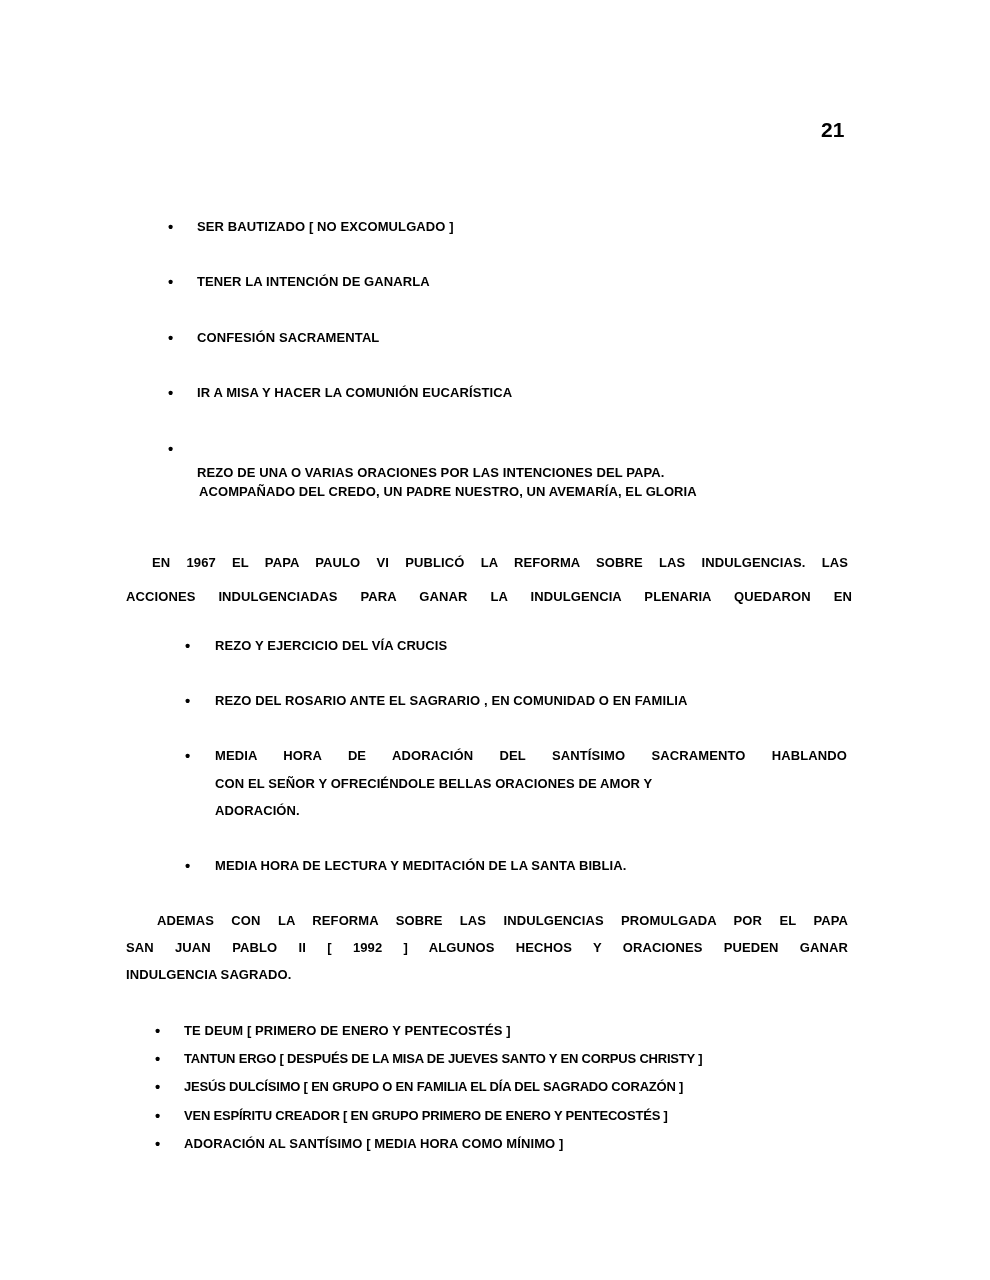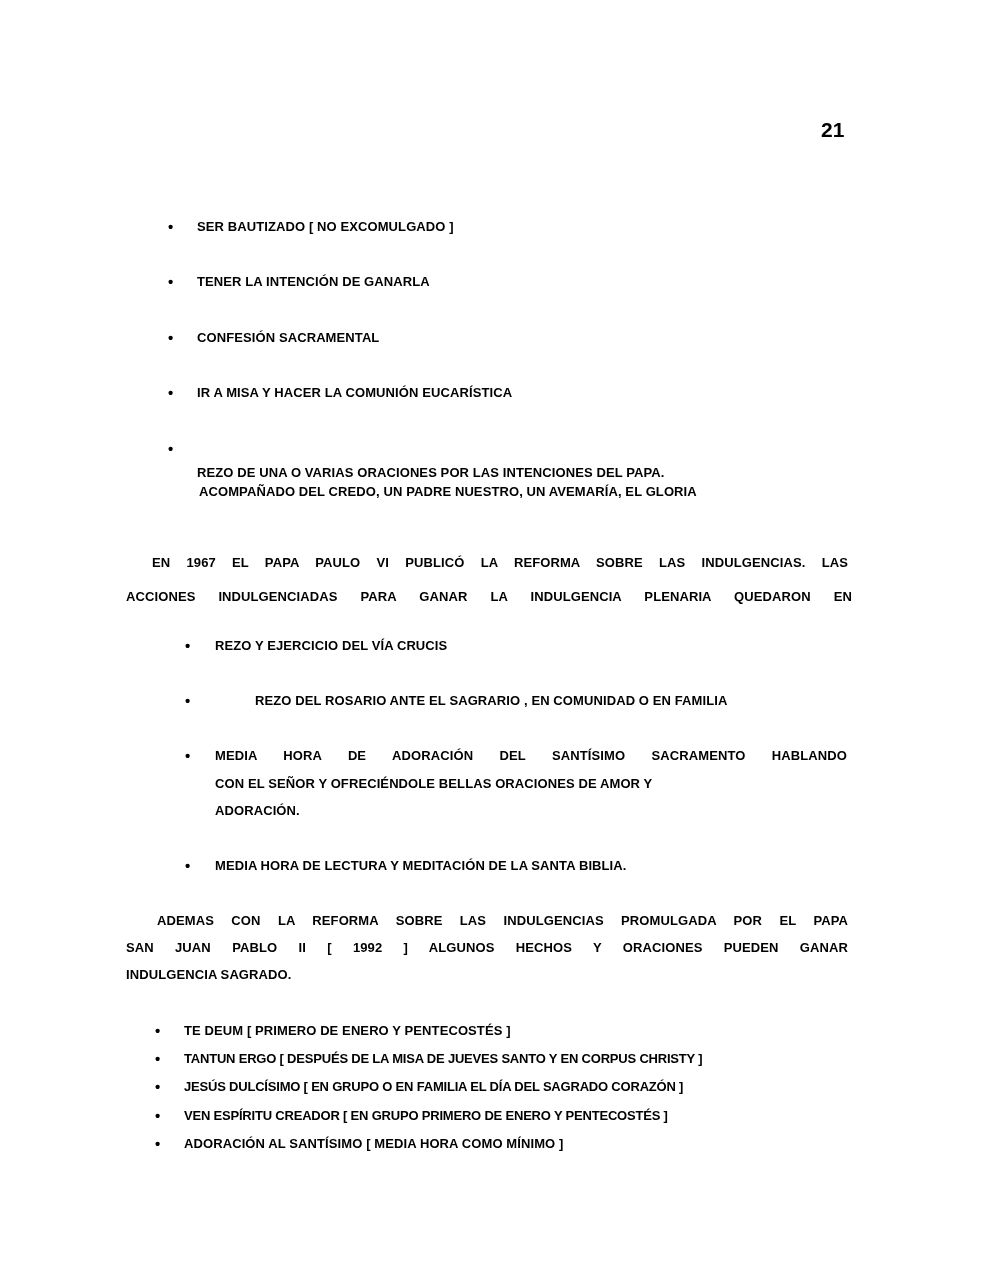--- a/index.html
+++ b/index.html
@@ -47,21 +47,21 @@
   <div>
     <div class="abs txt just" style="left:152px;top:555px;width:696px;">EN 1967  EL PAPA PAULO VI  PUBLICÓ  LA REFORMA  SOBRE  LAS  INDULGENCIAS.   LAS</div>
     <div class="abs txt just" style="left:126px;top:582px;width:726px;margin-top:7px;">ACCIONES  INDULGENCIADAS  PARA GANAR  LA INDULGENCIA  PLENARIA  QUEDARON  EN</div>
   </div>
 
   <div>
     <span class="abs bullet" style="left:185px;top:637px;">•</span>
     <span class="abs txt" style="left:215px;top:638px;">REZO  Y  EJERCICIO  DEL  VÍA  CRUCIS</span>
 
     <span class="abs bullet" style="left:185px;top:692px;">•</span>
-    <span class="abs txt" style="left:215px;top:693px;margin-left:40px;">REZO  DEL  ROSARIO  ANTE  EL  SAGRARIO ,  EN  COMUNIDAD  O  EN  FAMILIA</span>
+    <span class="abs txt" style="left:215px;top:693px;">REZO  DEL  ROSARIO  ANTE  EL  SAGRARIO ,  EN  COMUNIDAD  O  EN  FAMILIA</span>
 
     <span class="abs bullet" style="left:185px;top:747px;">•</span>
     <div class="abs txt just" style="left:215px;top:748px;width:632px;">MEDIA  HORA  DE   ADORACIÓN   DEL SANTÍSIMO  SACRAMENTO   HABLANDO</div>
     <span class="abs txt" style="left:215px;top:776px;">CON  EL  SEÑOR  Y  OFRECIÉNDOLE  BELLAS  ORACIONES  DE  AMOR  Y</span>
     <span class="abs txt" style="left:215px;top:803px;">ADORACIÓN.</span>
 
     <span class="abs bullet" style="left:185px;top:857px;">•</span>
     <span class="abs txt" style="left:215px;top:858px;">MEDIA  HORA  DE  LECTURA  Y  MEDITACIÓN  DE  LA  SANTA  BIBLIA.</span>
   </div>
 

